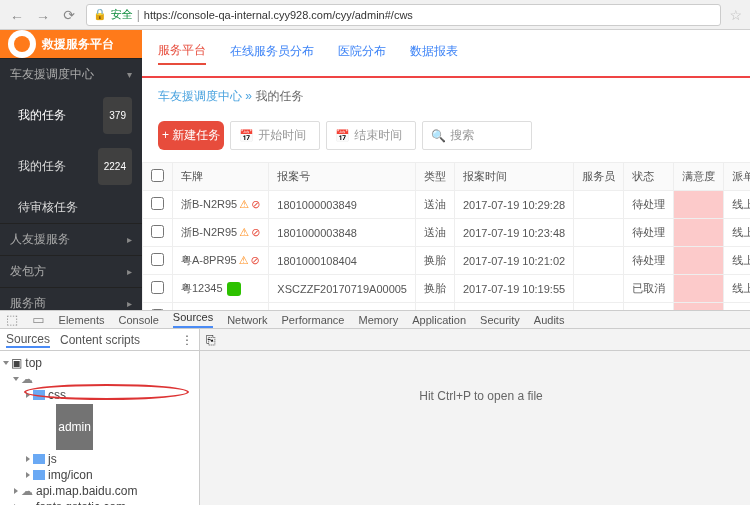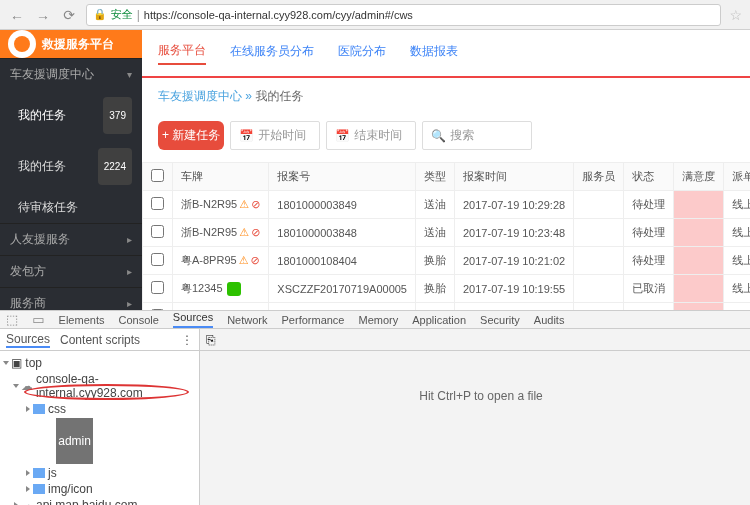--- a/index.html
+++ b/index.html
@@ -255,21 +255,20 @@
       </div>
       <div class="tree">
         <div>
             <span class="tri open"></span>
             <span>▣</span>
             <span>top</span>
           </div>
         <div class="ind1">
             <span class="tri open"></span>
             <span class="cloud">☁</span>
-            <span>console-qa-internal.cyy928.com</span>
           </div>
         <div class="ind2">
             <span class="tri"></span>
             <span class="fold"></span>
             <span>css</span>
           </div>
         <div class="ind3">
             <span style="width:8px"></span>
             <span style="color:#fff">▪</span>
             <span class="sel">admin</span>

